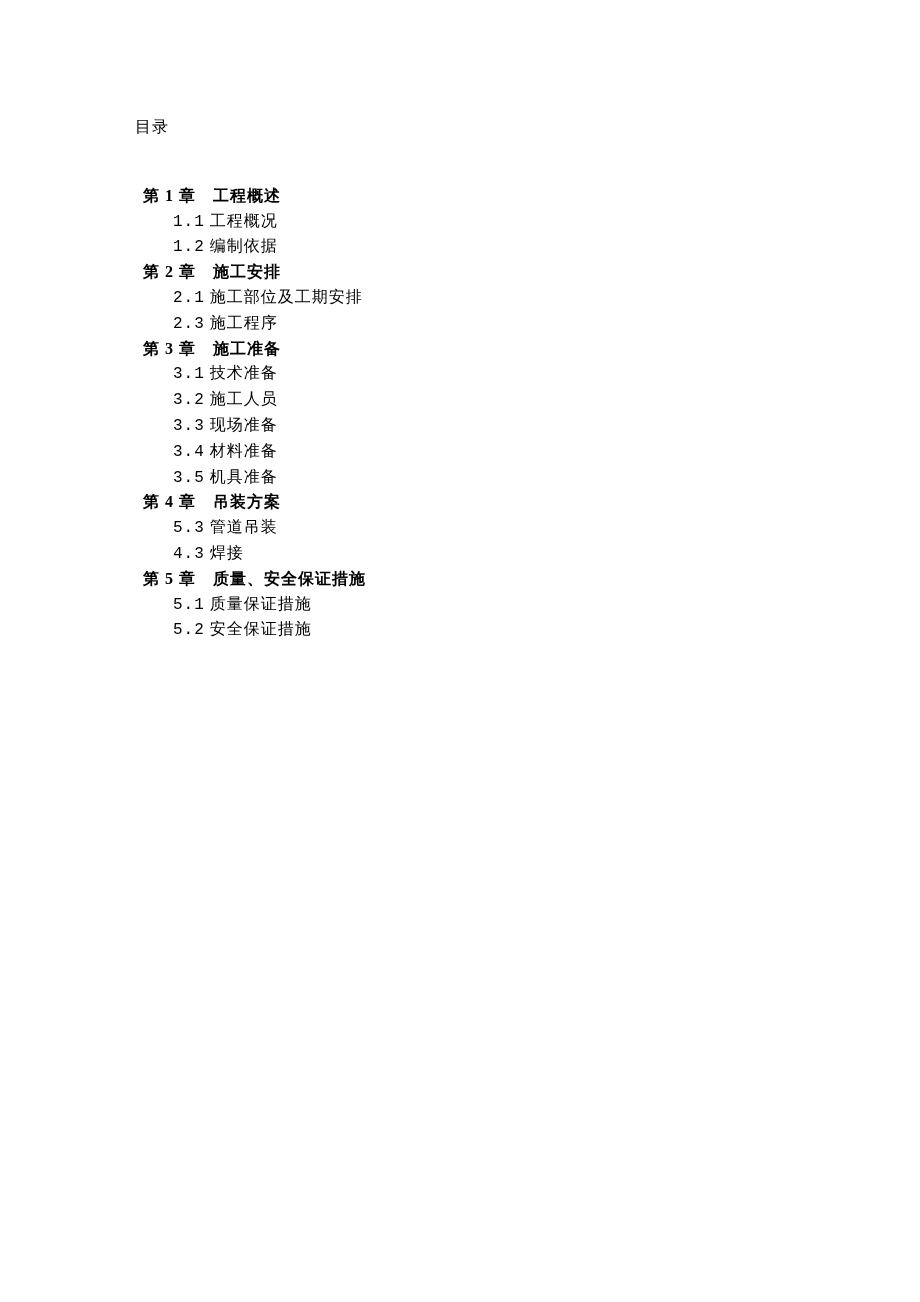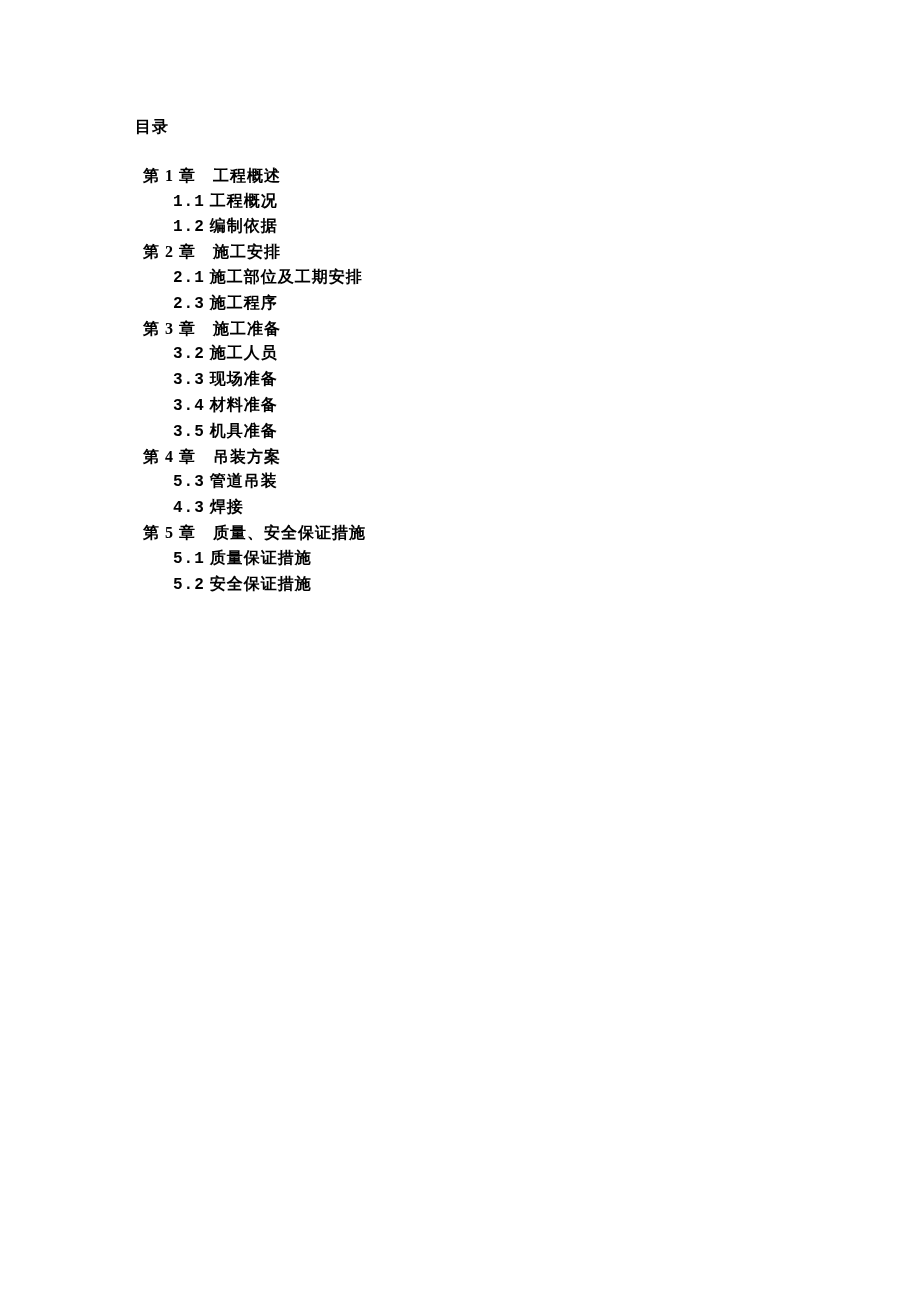--- a/index.html
+++ b/index.html
@@ -11,33 +11,32 @@
       background: #ffffff;
       width: 920px;
       height: 1302px;
       font-family: "SimSun", "宋体", serif;
       font-size: 16px;
       color: #000000;
       padding: 115px 0 0 135px;
       line-height: 1.55;
     }
     .toc-title {
-      font-weight: bold;
-      margin-bottom: 24px;
+      font-weight: normal;
+      margin-bottom: 44px;
       letter-spacing: 1px;
     }
     .chapter {
       font-weight: bold;
       letter-spacing: 1px;
       margin-left: 8px;
     }
     .section {
       padding-left: 38px;
       letter-spacing: 1px;
-      font-weight: bold;
     }
     .num {
       font-family: "Courier New", monospace;
       letter-spacing: 1px;
     }
   </style>
 </head>
 <body>
 
 <div class="toc-title">目录</div>
@@ -45,20 +44,21 @@
 <div>
   <div class="chapter">第 1 章 工程概述</div>
   <div class="section"><span class="num">1.1</span> <span>工程概况</span></div>
   <div class="section"><span class="num">1.2</span> <span>编制依据</span></div>
 
   <div class="chapter">第 2 章 施工安排</div>
   <div class="section"><span class="num">2.1</span> <span>施工部位及工期安排</span></div>
   <div class="section"><span class="num">2.3</span> <span>施工程序</span></div>
 
   <div class="chapter">第 3 章 施工准备</div>
+  <div class="section"><span class="num">3.1</span> <span>技术准备</span></div>
   <div class="section"><span class="num">3.2</span> <span>施工人员</span></div>
   <div class="section"><span class="num">3.3</span> <span>现场准备</span></div>
   <div class="section"><span class="num">3.4</span> <span>材料准备</span></div>
   <div class="section"><span class="num">3.5</span> <span>机具准备</span></div>
 
   <div class="chapter">第 4 章 吊装方案</div>
   <div class="section"><span class="num">5.3</span> <span>管道吊装</span></div>
   <div class="section"><span class="num">4.3</span> <span>焊接</span></div>
 
   <div class="chapter">第 5 章 质量、安全保证措施</div>

